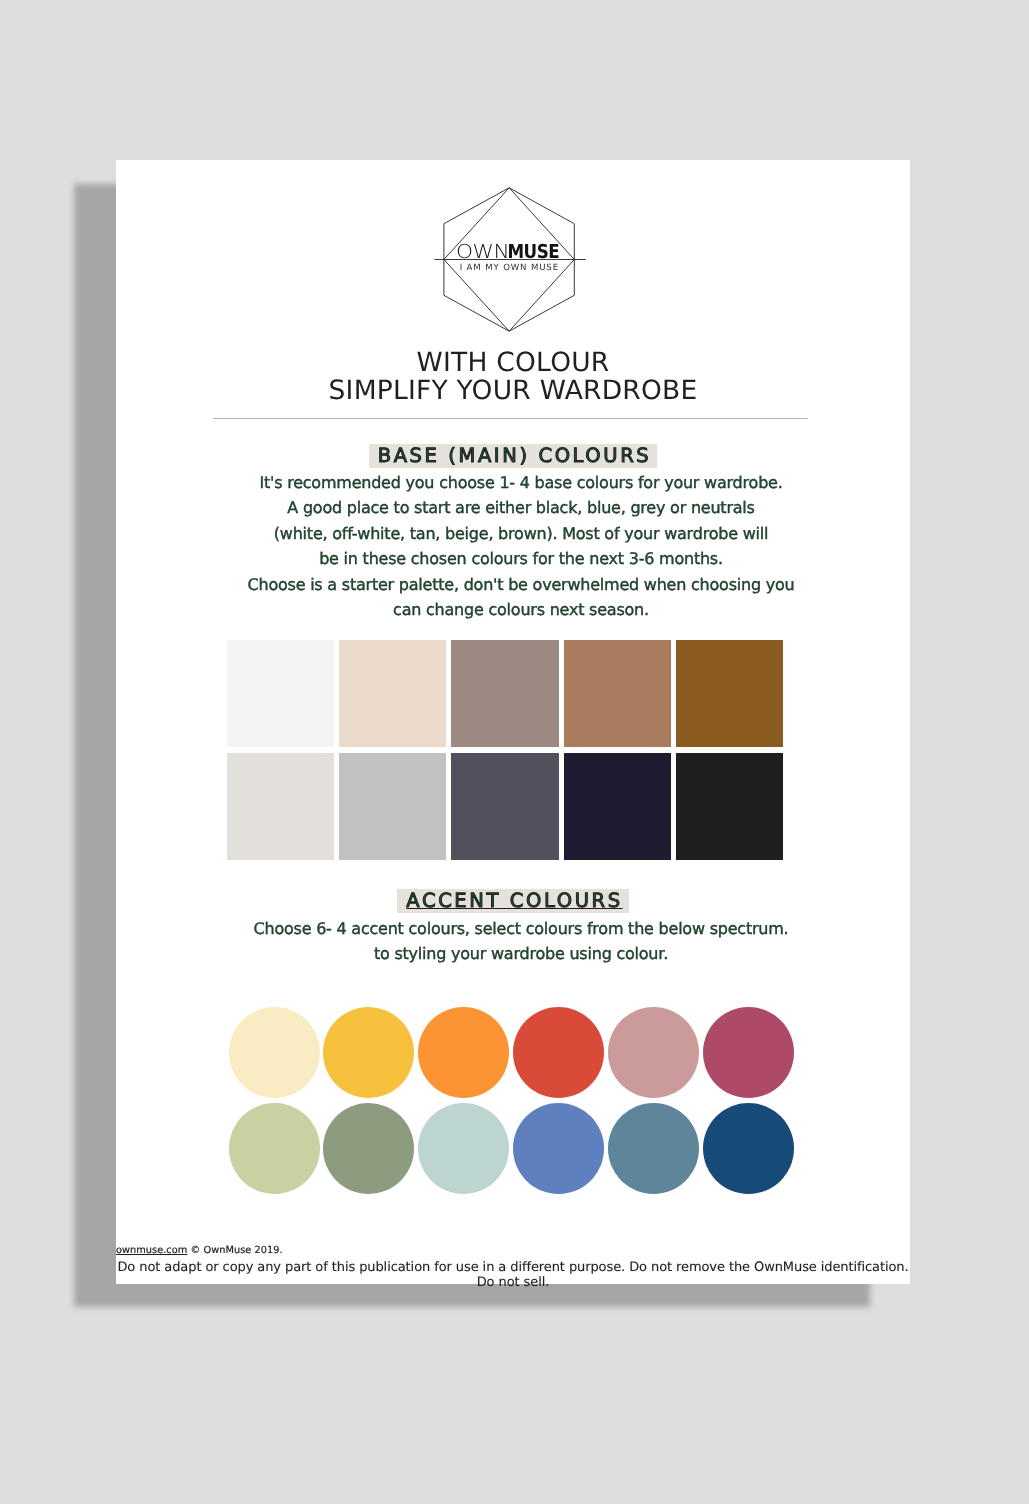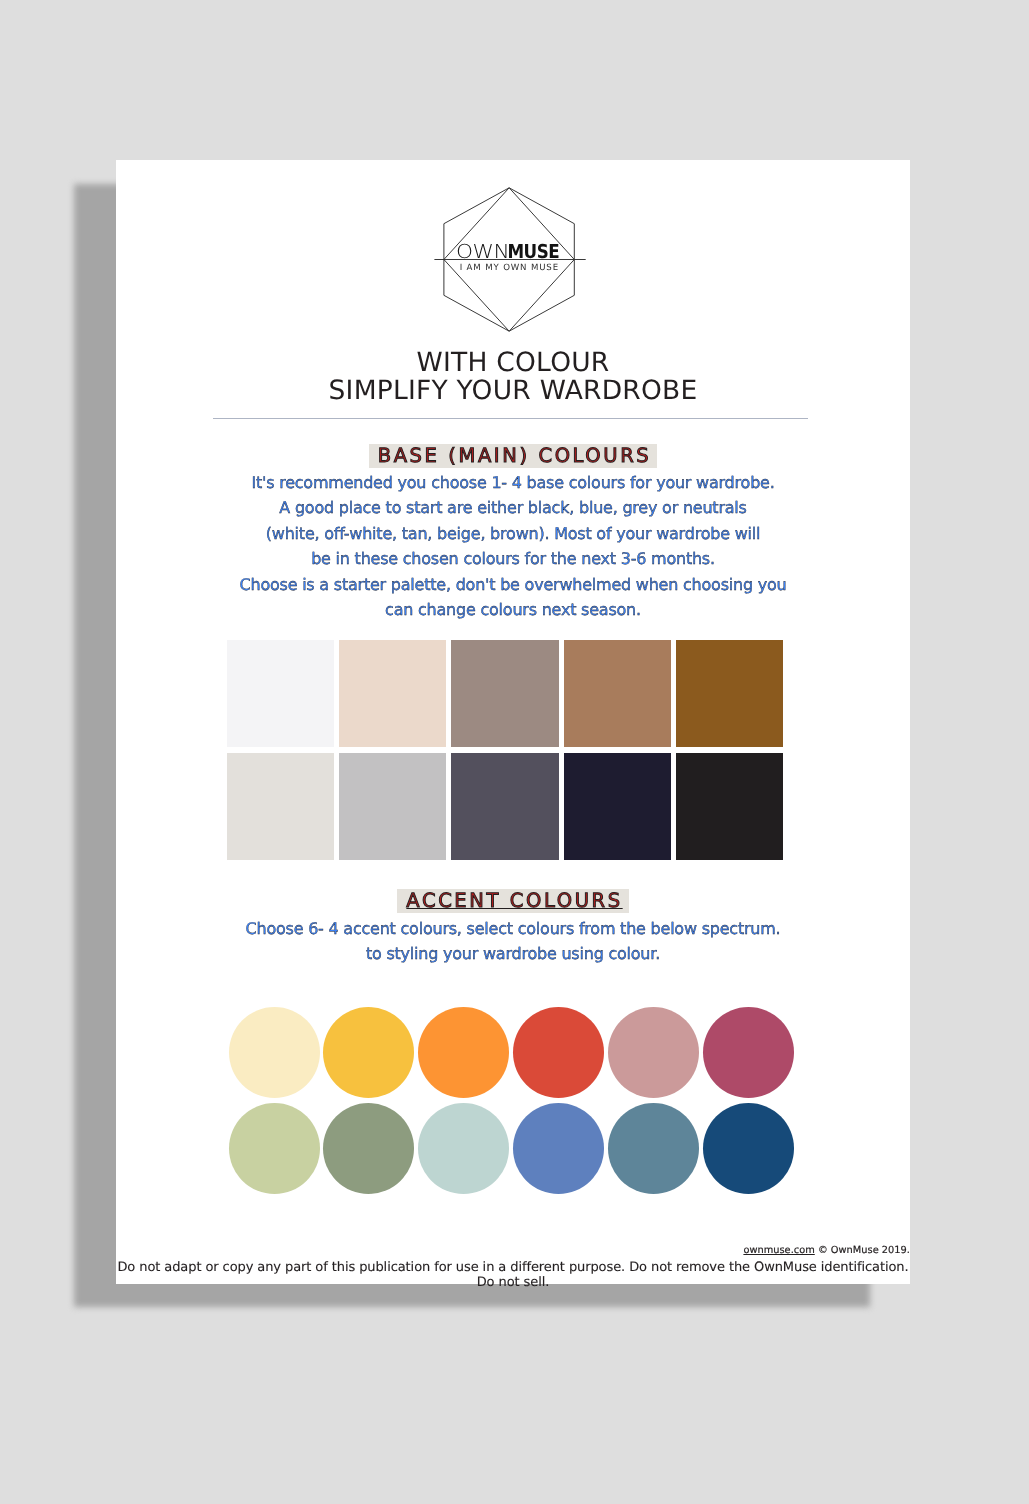--- a/index.html
+++ b/index.html
@@ -11,37 +11,37 @@
   .page{position:absolute;left:116px;top:160px;width:794px;height:1124px;background:#ffffff;}
 
   .logo{position:absolute;left:300px;top:10px;width:200px;height:190px;overflow:visible;}
 
   .title{position:absolute;left:0;top:189px;width:794px;text-align:center;
     font-family:"DejaVu Sans",sans-serif;font-weight:400;font-size:26.5px;letter-spacing:0.24px;
     color:#231f20;line-height:27.8px;}
   .rule{position:absolute;left:97px;top:258px;width:595px;height:1px;background:#aeb5c4;}
 
   .sec-head{display:inline-block;background:#e5e2dc;font-weight:400;font-size:19.5px;
-    letter-spacing:2.6px;color:#b91c1c;-webkit-text-stroke:1.0px #231f20;
+    letter-spacing:2.6px;color:#14532d;-webkit-text-stroke:1.0px #231f20;
     padding:4.6px 6px 5.1px 9px;line-height:14.1px;}
   .sec-head-wrap{position:absolute;left:0;width:794px;text-align:center;}
 
-  .body-copy{position:absolute;left:0;width:794px;text-align:center;
-    font-size:16px;line-height:25.55px;color:#3b82f6;letter-spacing:-0.22px;
+  .body-copy{position:absolute;left:8px;width:794px;text-align:center;
+    font-size:16px;line-height:25.55px;color:#14532d;letter-spacing:-0.22px;
     -webkit-text-stroke:0.36px #231f20;}
 
   .sw-grid{position:absolute;display:grid;grid-template-columns:repeat(5,107.4px);
     grid-template-rows:107.5px 107.5px;column-gap:5px;row-gap:5.4px;}
   .sw{width:107.4px;height:107.5px;}
 
   .cir-grid{position:absolute;display:grid;grid-template-columns:repeat(6,91px);
     grid-template-rows:91px 91px;column-gap:3.9px;row-gap:5.4px;}
   .cir{width:91px;height:91px;border-radius:50%;}
 
-  .footer1{position:absolute;left:0;width:794px;text-align:right;font-size:9.8px;color:#231f20;
+  .footer1{position:absolute;left:0;width:794px;text-align:left;font-size:9.8px;color:#231f20;
     letter-spacing:0.02px;-webkit-text-stroke:0.2px #231f20;}
   .footer1 u{text-decoration:underline;text-underline-offset:1px;}
   .footer2{position:absolute;left:0;width:794px;text-align:center;font-size:13px;color:#231f20;letter-spacing:-0.09px;-webkit-text-stroke:0.12px #231f20;}
   .lg-light,.lg-bold{font-family:"DejaVu Sans",sans-serif;font-size:19.2px;fill:#131313;}
   .lg-light{font-weight:300;letter-spacing:-0.35px;}
   .lg-bold{font-weight:bold;font-stretch:condensed;letter-spacing:-0.5px;}
   .lg-tag{font-family:"DejaVu Sans",sans-serif;font-size:8.6px;fill:#303030;letter-spacing:0.85px;}
 </style>
 </head>
 <body style="background: rgb(222, 222, 222);">

